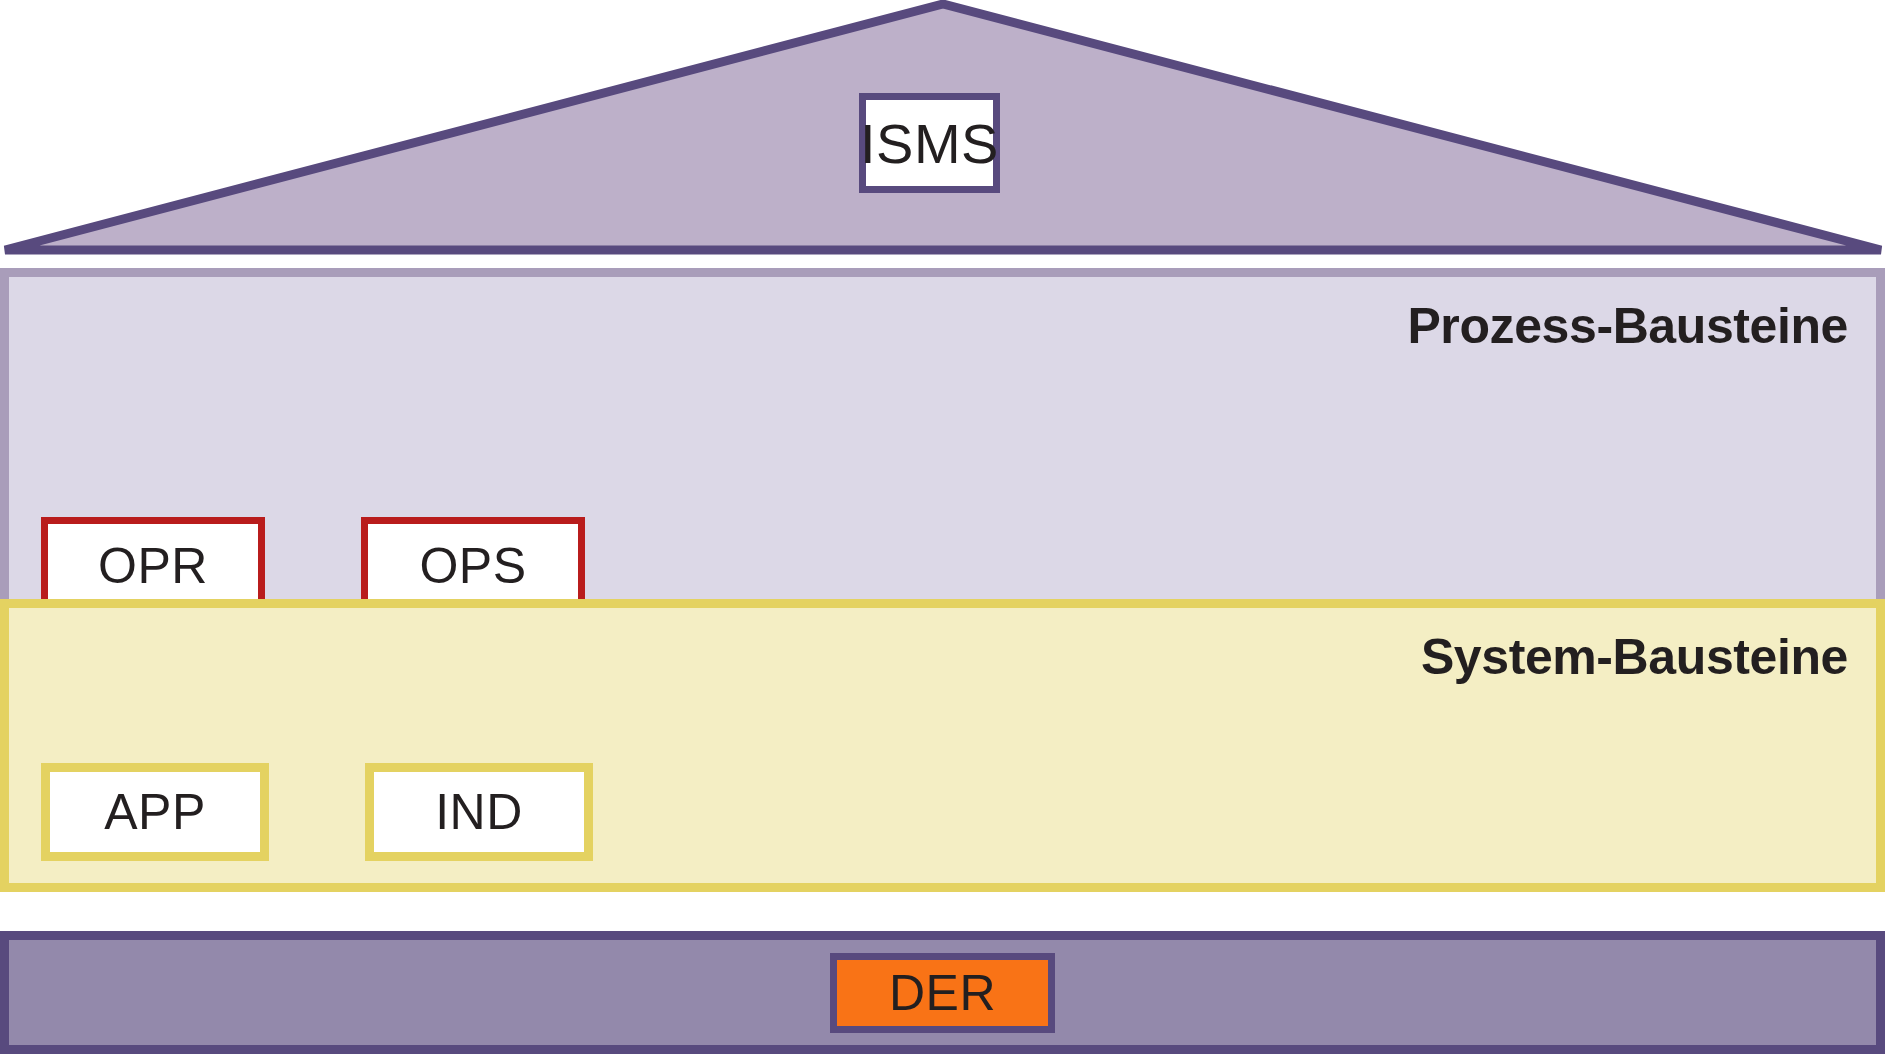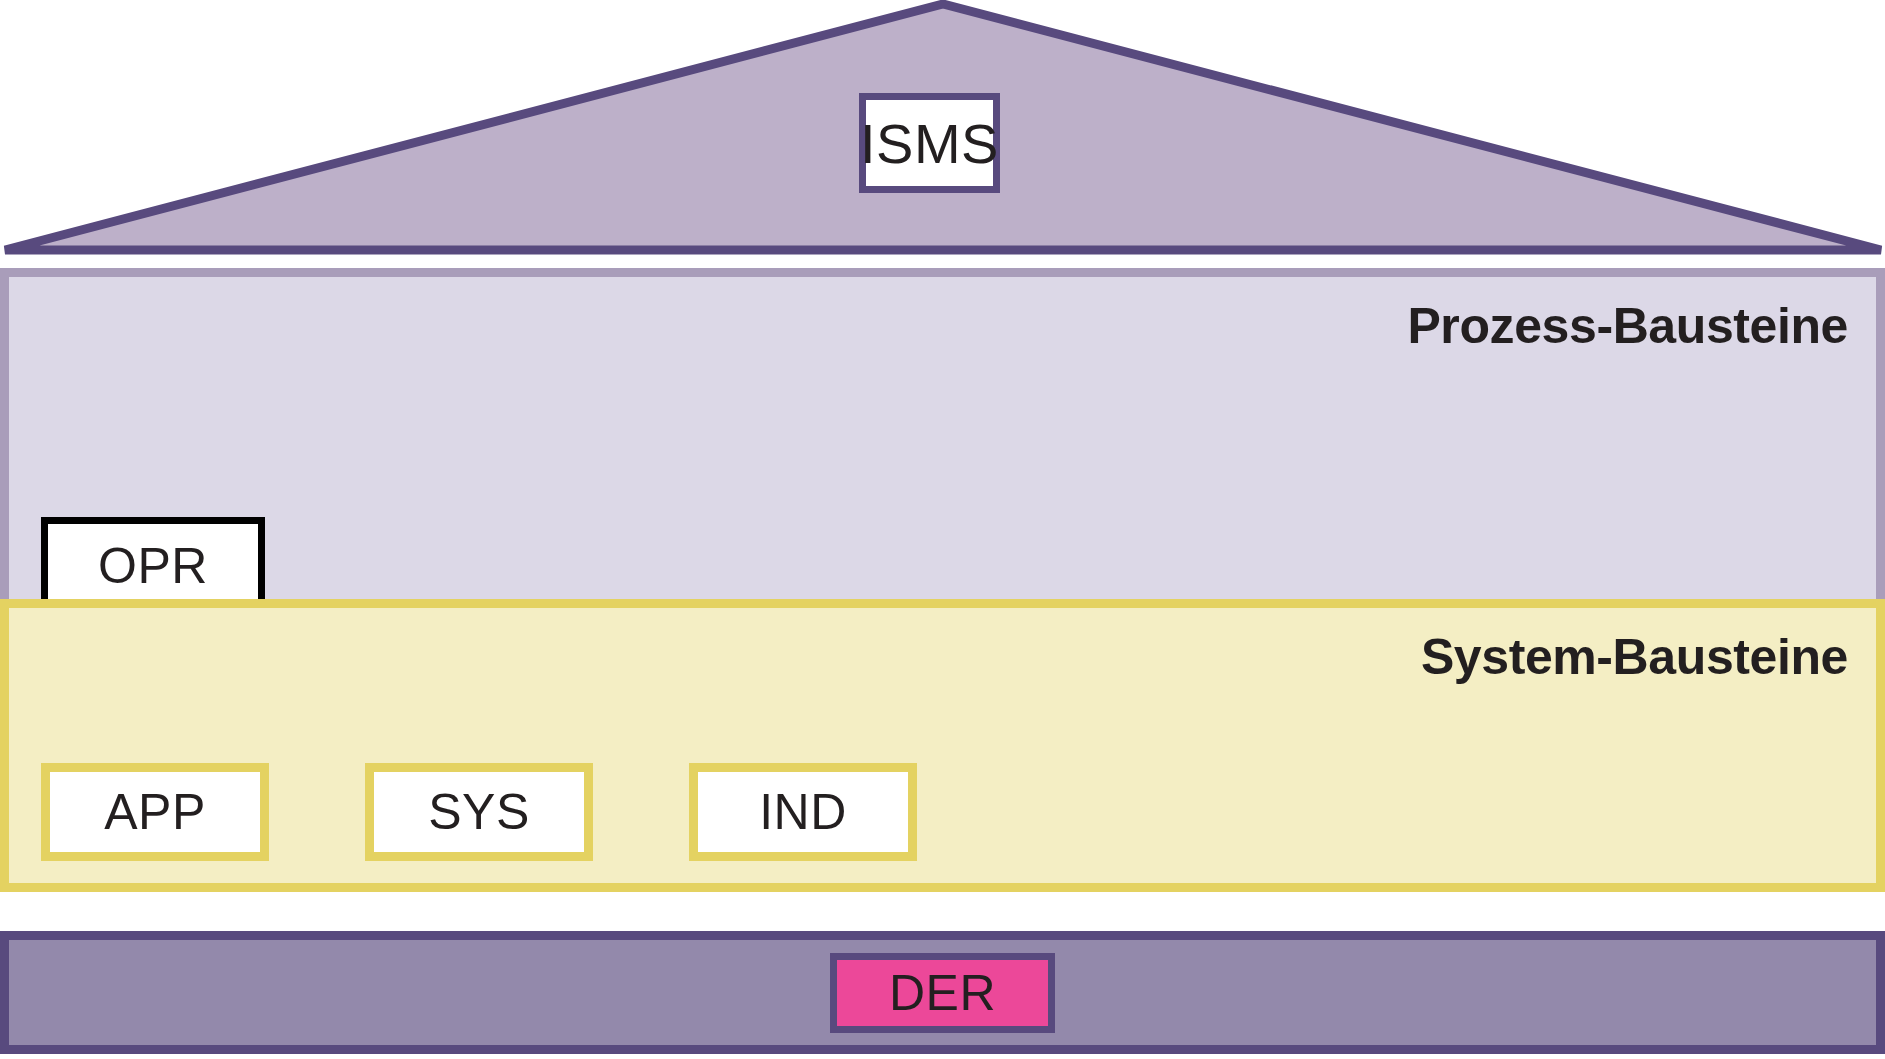--- a/index.html
+++ b/index.html
@@ -106,35 +106,35 @@
     height: 98px;
     display: flex;
     align-items: center;
     justify-content: center;
     font-size: 50px;
     letter-spacing: 0.5px;
     color: #231f20;
   }
 
   .tile-process {
-    border: 7px solid #000000;
+    border: 7px solid #b91c1c;
     width: 224px;
     margin-right: 96px;
   }
   .tile-process:last-child { margin-right: 0; }
 
   .tile-system {
     border: 9px solid #e4d261;
     width: 228px;
     margin-right: 96px;
   }
   .tile-system:last-child { margin-right: 0; }
 
   .der-box {
-    background: #ec4899;
+    background: #f97316;
     border: 7px solid #584a7e;
     box-sizing: border-box;
     width: 225px;
     height: 80px;
     display: flex;
     align-items: center;
     justify-content: center;
     font-size: 50px;
     letter-spacing: 0.5px;
     color: #231f20;
@@ -154,31 +154,31 @@
   <div class="isms-box">
     <span>ISMS</span>
   </div>
 
   <div class="band band-process">
     <div class="band-title">Prozess-Bausteine</div>
     <div class="tile-row">
       <div class="tile tile-process">
         <span>OPR</span>
       </div>
+      <div class="tile tile-process">
+        <span>OPS</span>
+      </div>
     </div>
   </div>
 
   <div class="band band-system">
     <div class="band-title">System-Bausteine</div>
     <div class="tile-row">
       <div class="tile tile-system">
         <span>APP</span>
-      </div>
-      <div class="tile tile-system">
-        <span>SYS</span>
       </div>
       <div class="tile tile-system">
         <span>IND</span>
       </div>
     </div>
   </div>
 
   <div class="band band-der">
     <div class="der-box">
       <span>DER</span>

